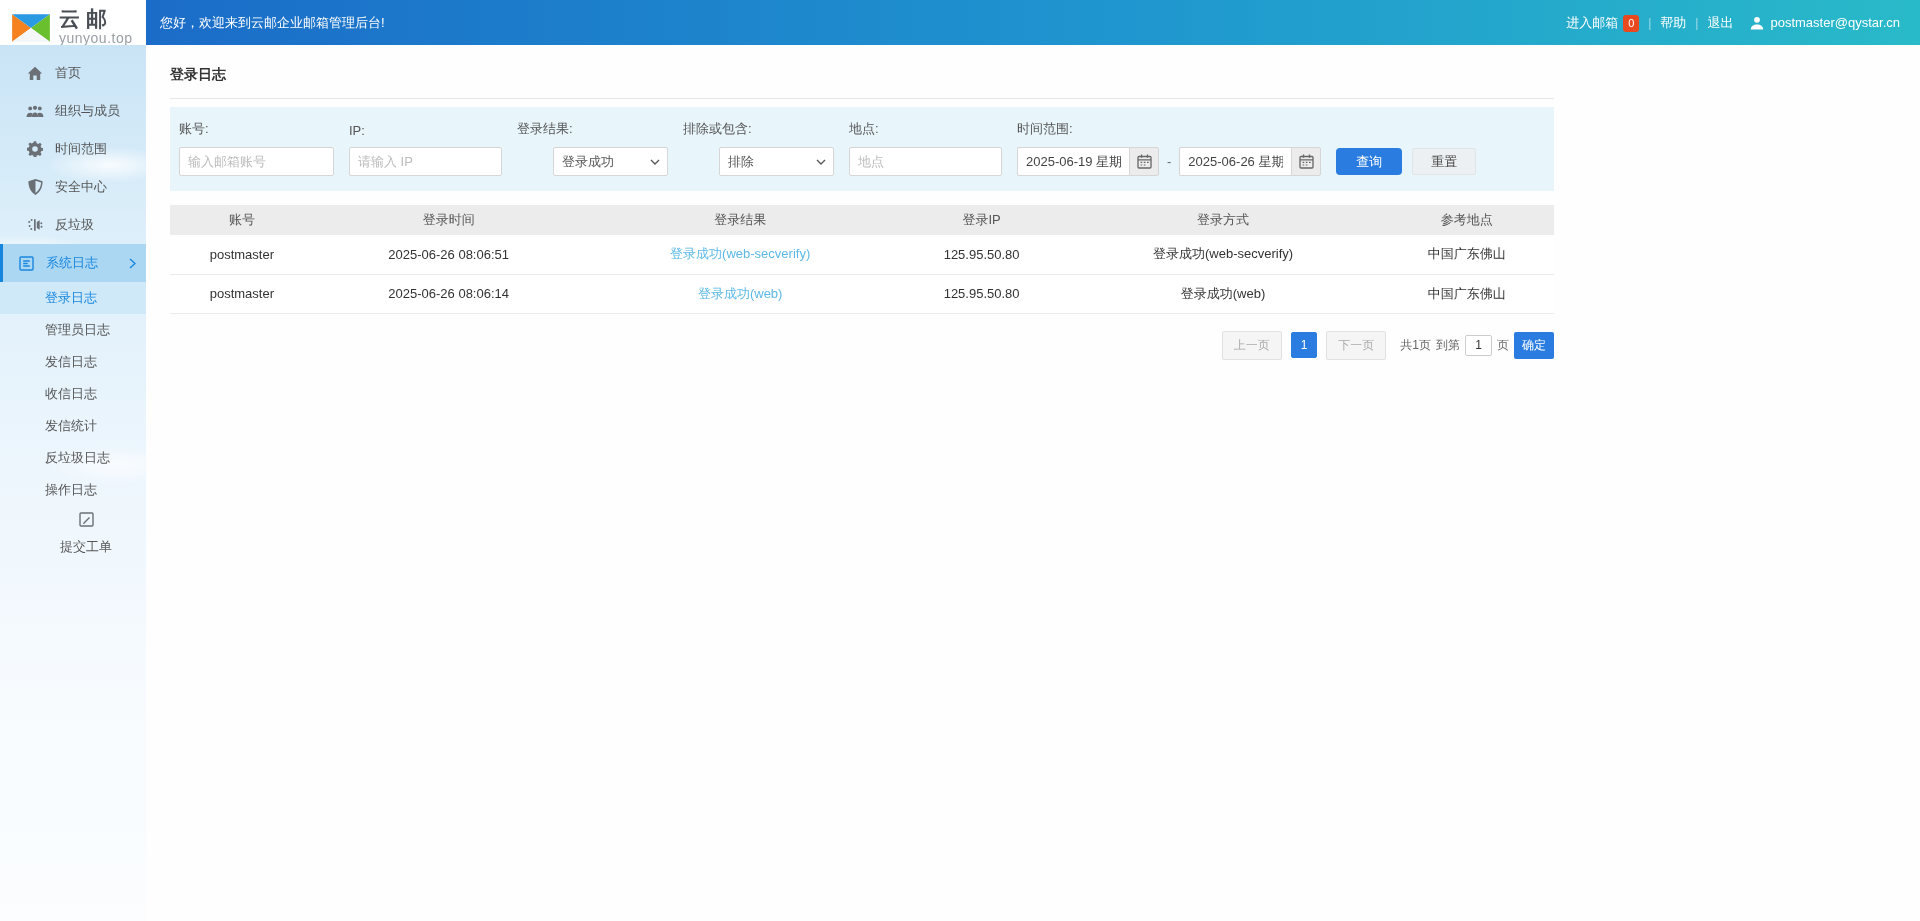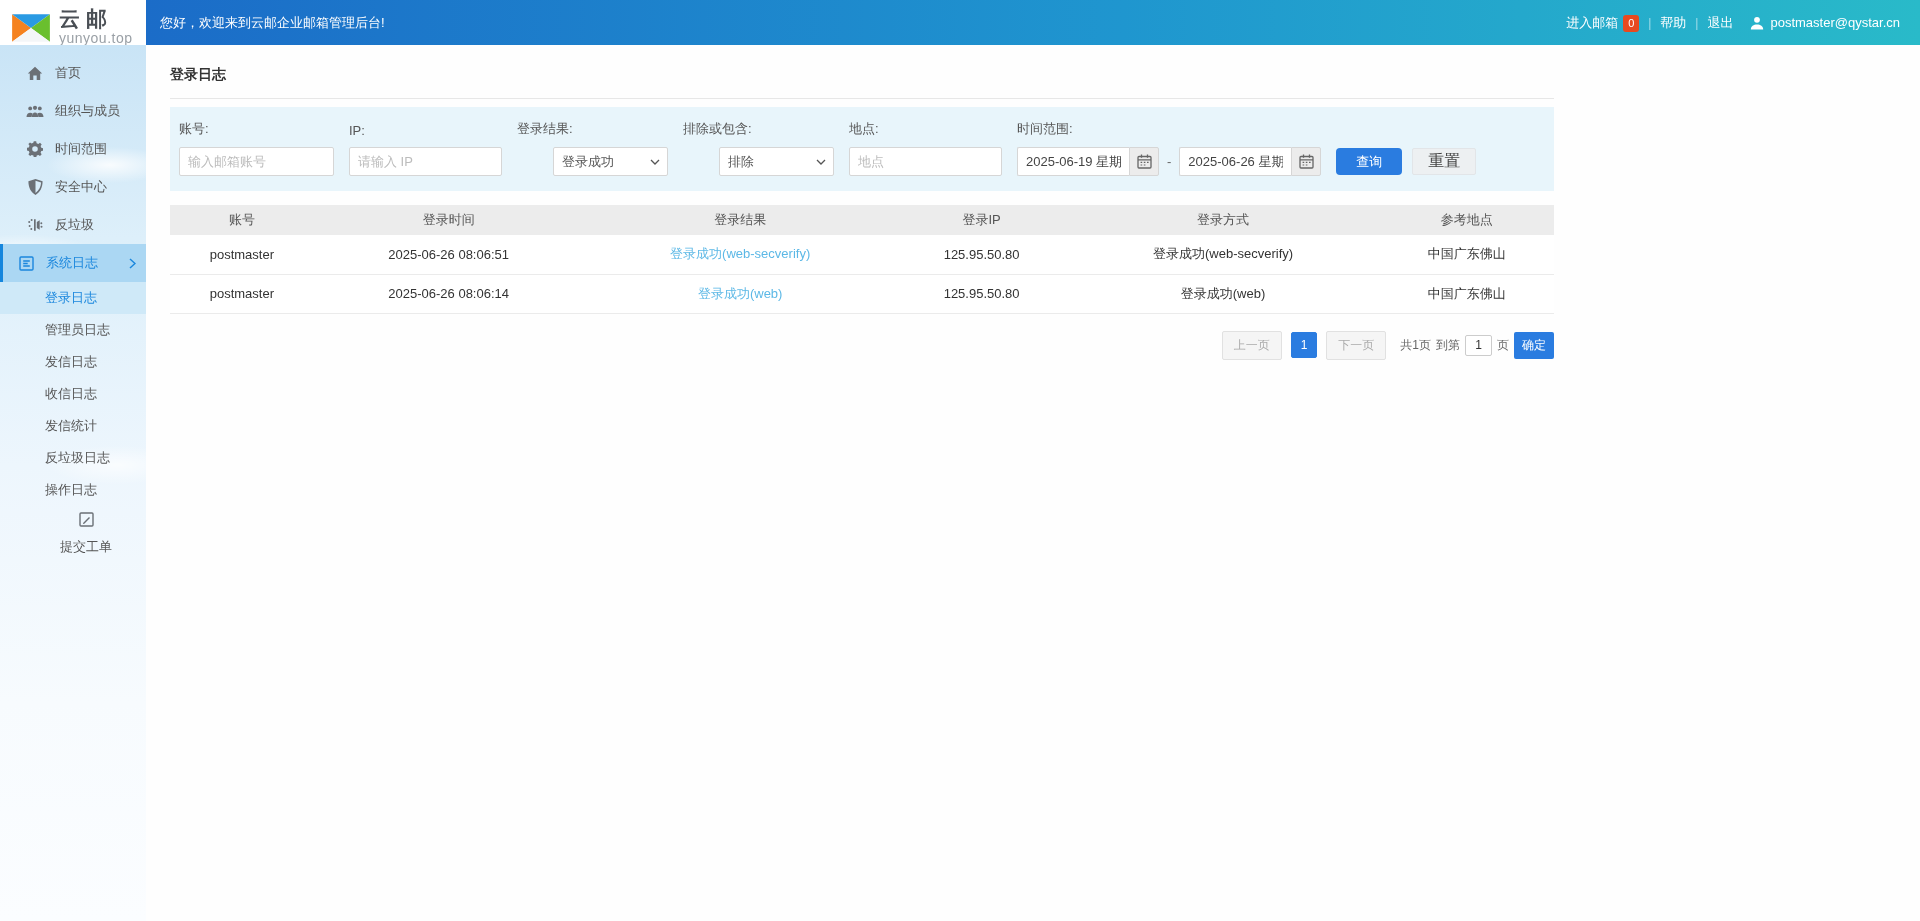--- a/index.html
+++ b/index.html
@@ -68,21 +68,21 @@
   .date-group { display:flex; align-items:center; }
   .date-input { width:112px; height:29px; border:1px solid #d6d6d6; border-right:none;
     border-radius:2px 0 0 2px; padding:0 8px; font-size:13px; color:#444; background:#fff;
     font-family:inherit; outline:none; }
   .cal-btn { width:30px; height:29px; border:1px solid #d6d6d6; border-radius:0 2px 2px 0;
     background:#ececec; display:flex; align-items:center; justify-content:center; cursor:pointer; }
   .date-dash { margin:0 8px; color:#666; font-size:13px; }
   .btn-primary { height:27px; width:66px; background:#2a7ce0; color:#fff; border:none;
     border-radius:4px; font-size:13px; cursor:pointer; margin-bottom:1px; font-family:inherit; }
   .btn-reset { height:27px; width:64px; background:#edf0f2; color:#444; border:1px solid #e2e5e8;
-    border-radius:2px; font-size:16px; cursor:pointer; margin-bottom:1px; margin-left:-5px; font-family:inherit; }
+    border-radius:2px; font-size:13px; cursor:pointer; margin-bottom:1px; margin-left:-5px; font-family:inherit; }
 
   
   table.log-table { width:100%; border-collapse:collapse; margin-top:14px; }
   .log-table th { background:#ececec; height:30px; font-size:13px; font-weight:normal;
     color:#555; text-align:center; }
   .log-table td { height:39px; font-size:13px; color:#333; text-align:center;
     border-bottom:1px solid #ebebeb; background:#fff; }
   .log-table td.link { color:#5cb8e6; cursor:pointer; }
 
   

